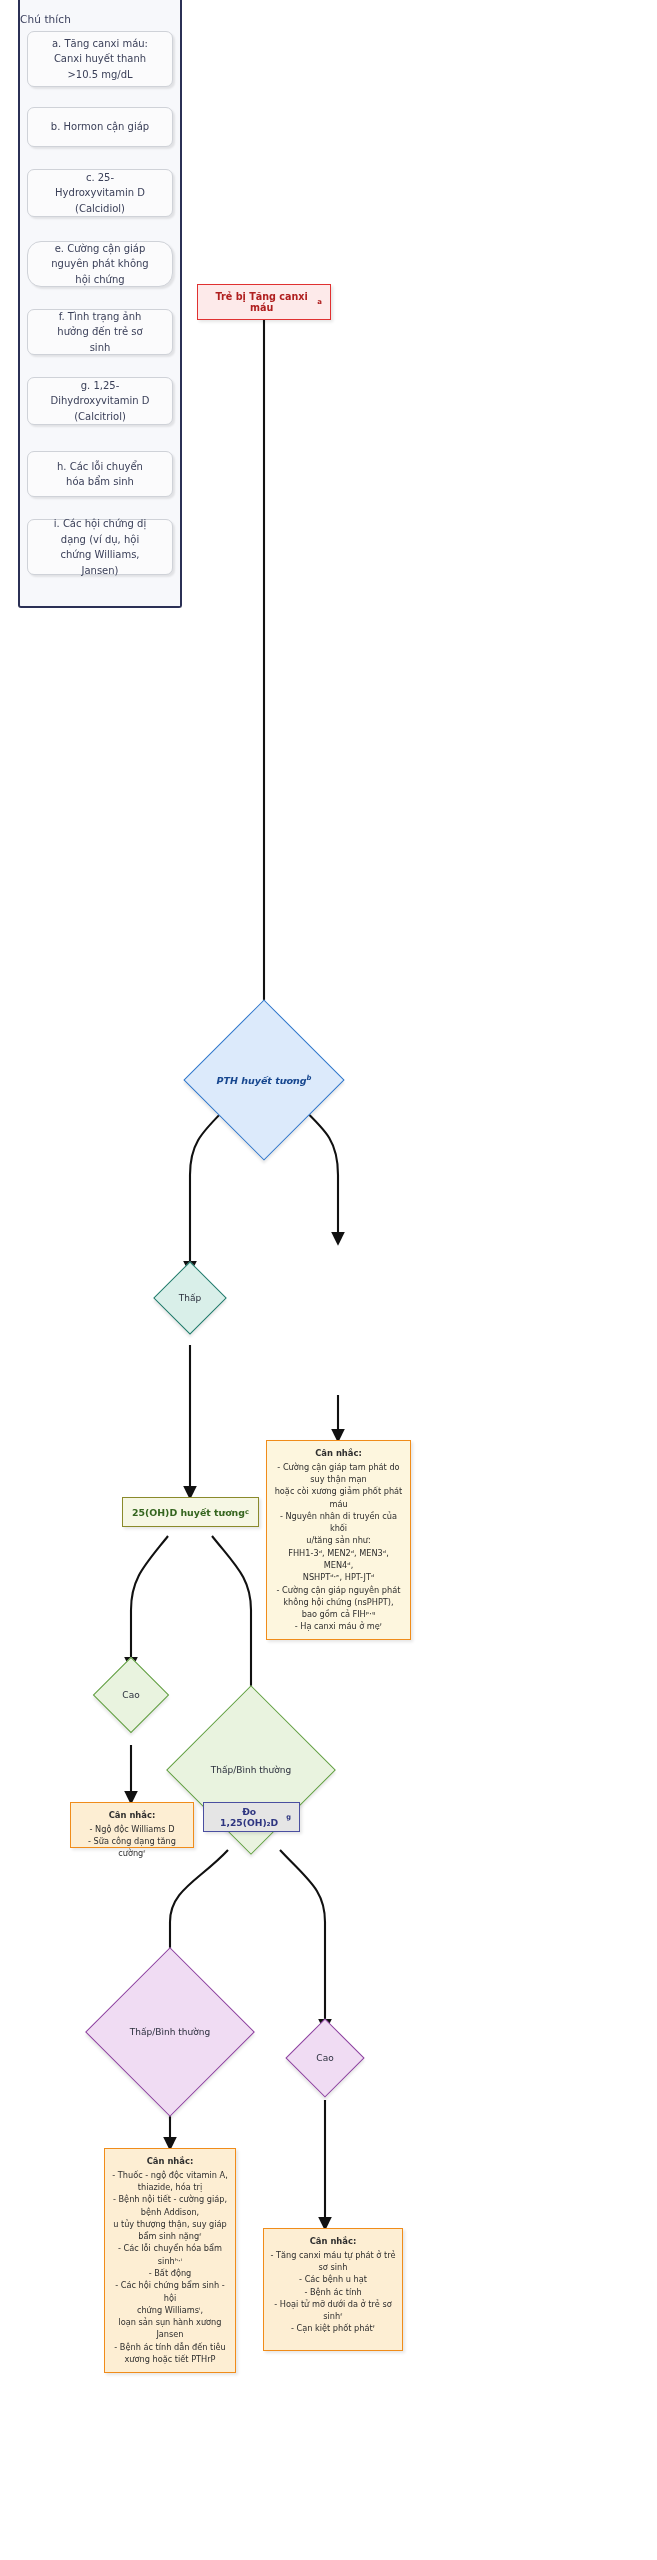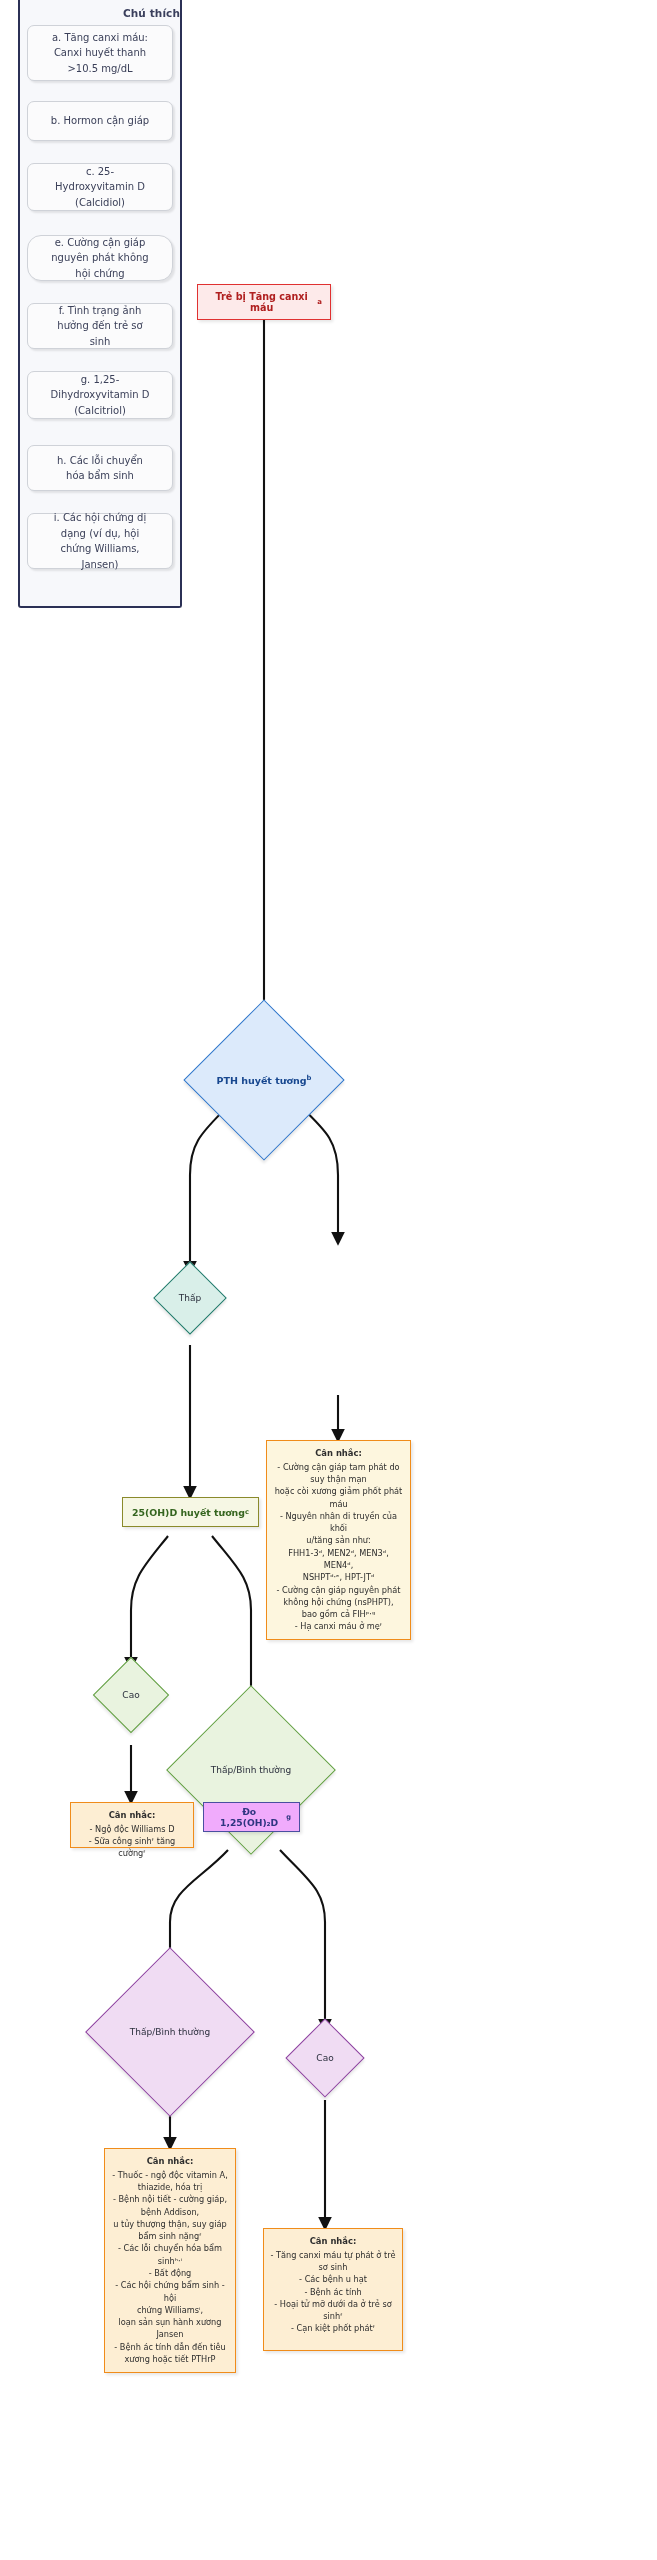--- a/index.html
+++ b/index.html
@@ -18,22 +18,22 @@
   
   .legend-panel{
     position:absolute; left:18px; top:0px; width:164px; height:608px;
     background:#f7f8fb;
     border:2px solid #2b3055;
     border-top:none;
     border-radius:0 0 3px 3px;
     z-index:3;
   }
   .legend-title{
-    text-align:right; font-size:10.5px; font-weight:700; color:#3a3f5c;
-    padding-top:7px; letter-spacing:.1px;
+    text-align:left; font-size:10.5px; font-weight:400; color:#3a3f5c;
+    padding-top:13px; letter-spacing:.1px;
   }
   .legend-list{ padding:6px 7px 6px 7px; }
   .legend-item{
     background:#fbfbfc;
     border:1px solid #cfd2d8;
     border-radius:7px;
     box-shadow:2px 2px 2px rgba(0,0,0,.09);
     margin:0 0 6px 0;
     padding:7px 20px;
     font-size:10px;
@@ -55,21 +55,21 @@
     background:#fdeaea; border:1.6px solid #e03131;
     color:#b02020; font-weight:700; font-size:9.6px;
     padding:8px 8px;
   }
   .rect-olive{
     background:#f6f7e4; border:1.6px solid #8a8a2b;
     color:#35651f; font-weight:700; font-size:9.4px;
     padding:6px 8px;
   }
   .rect-blue{
-    background:#f0abfc; border:1.6px solid #4a4fa0;
+    background:#e5e5e5; border:1.6px solid #4a4fa0;
     color:#2e3580; font-weight:700; font-size:9.2px;
     padding:6px 8px;
   }
   .rect-note{
     background:#fdeed3; border:1.6px solid #f08c1a;
     color:#2e2e2e; font-size:8.2px; line-height:1.5;
     padding:6px 6px;
     display:block; text-align:center;
   }
   .rect-note.pale{ background:#fdf6de; }
@@ -84,21 +84,21 @@
   }
   .diamond .dshape{
     position:absolute; left:0; top:0; width:100%; height:100%;
     transform:rotate(45deg);
     box-shadow:2px 2px 3px rgba(0,0,0,.10);
   }
   .diamond .dlabel{
     position:relative; z-index:2; white-space:nowrap;
   }
   .d-blue .dshape{ background:#dceafb; border:1.8px solid #2c74c9; }
-  .d-blue .dlabel{ color:#17478f; font-weight:700; font-size:9.5px; }
+  .d-blue .dlabel{ color:#17478f; font-weight:700; font-size:9.5px;font-style:italic; }
   .d-teal .dshape{ background:#d9efe9; border:1.6px solid #1f7a6a; }
   .d-teal .dlabel{ color:#2b2f3d; font-size:9px; }
   .d-green .dshape{ background:#e9f3df; border:1.6px solid #5f9e3f; }
   .d-green .dlabel{ color:#2b2f3d; font-size:9px; }
   .d-purple .dshape{ background:#f0dcf3; border:1.6px solid #8b3f9e; }
   .d-purple .dlabel{ color:#2b2f3d; font-size:9px; }
 
   sup{ font-size:.72em; line-height:0; }
 </style>
 </head>
@@ -199,21 +199,21 @@
   </div>
 
   <div class="node diamond d-green" style="left:191px; top:1710px; width:120px; height:120px;">
     <div class="dshape"></div>
     <div class="dlabel">Thấp/Bình thường</div>
   </div>
 
   <div class="node rect rect-note" style="left:70px; top:1802px; width:124px; height:46px;">
     <span class="note-title">Cân nhắc:</span>
     <span class="note-line">- Ngộ độc Williams D</span>
-    <span class="note-line">- Sữa công sinhᶠ tăng cườngᶠ</span>
+    <span class="note-line">- Sữa công dạng tăng cườngᶠ</span>
   </div>
 
   <div class="node rect rect-blue" style="left:203px; top:1802px; width:97px; height:30px;">
     <span>Đo 1,25(OH)₂D</span>
       <sup>g</sup>
   </div>
 
   <div class="node diamond d-purple" style="left:110px; top:1972px; width:120px; height:120px;">
     <div class="dshape"></div>
     <div class="dlabel">Thấp/Bình thường</div>

